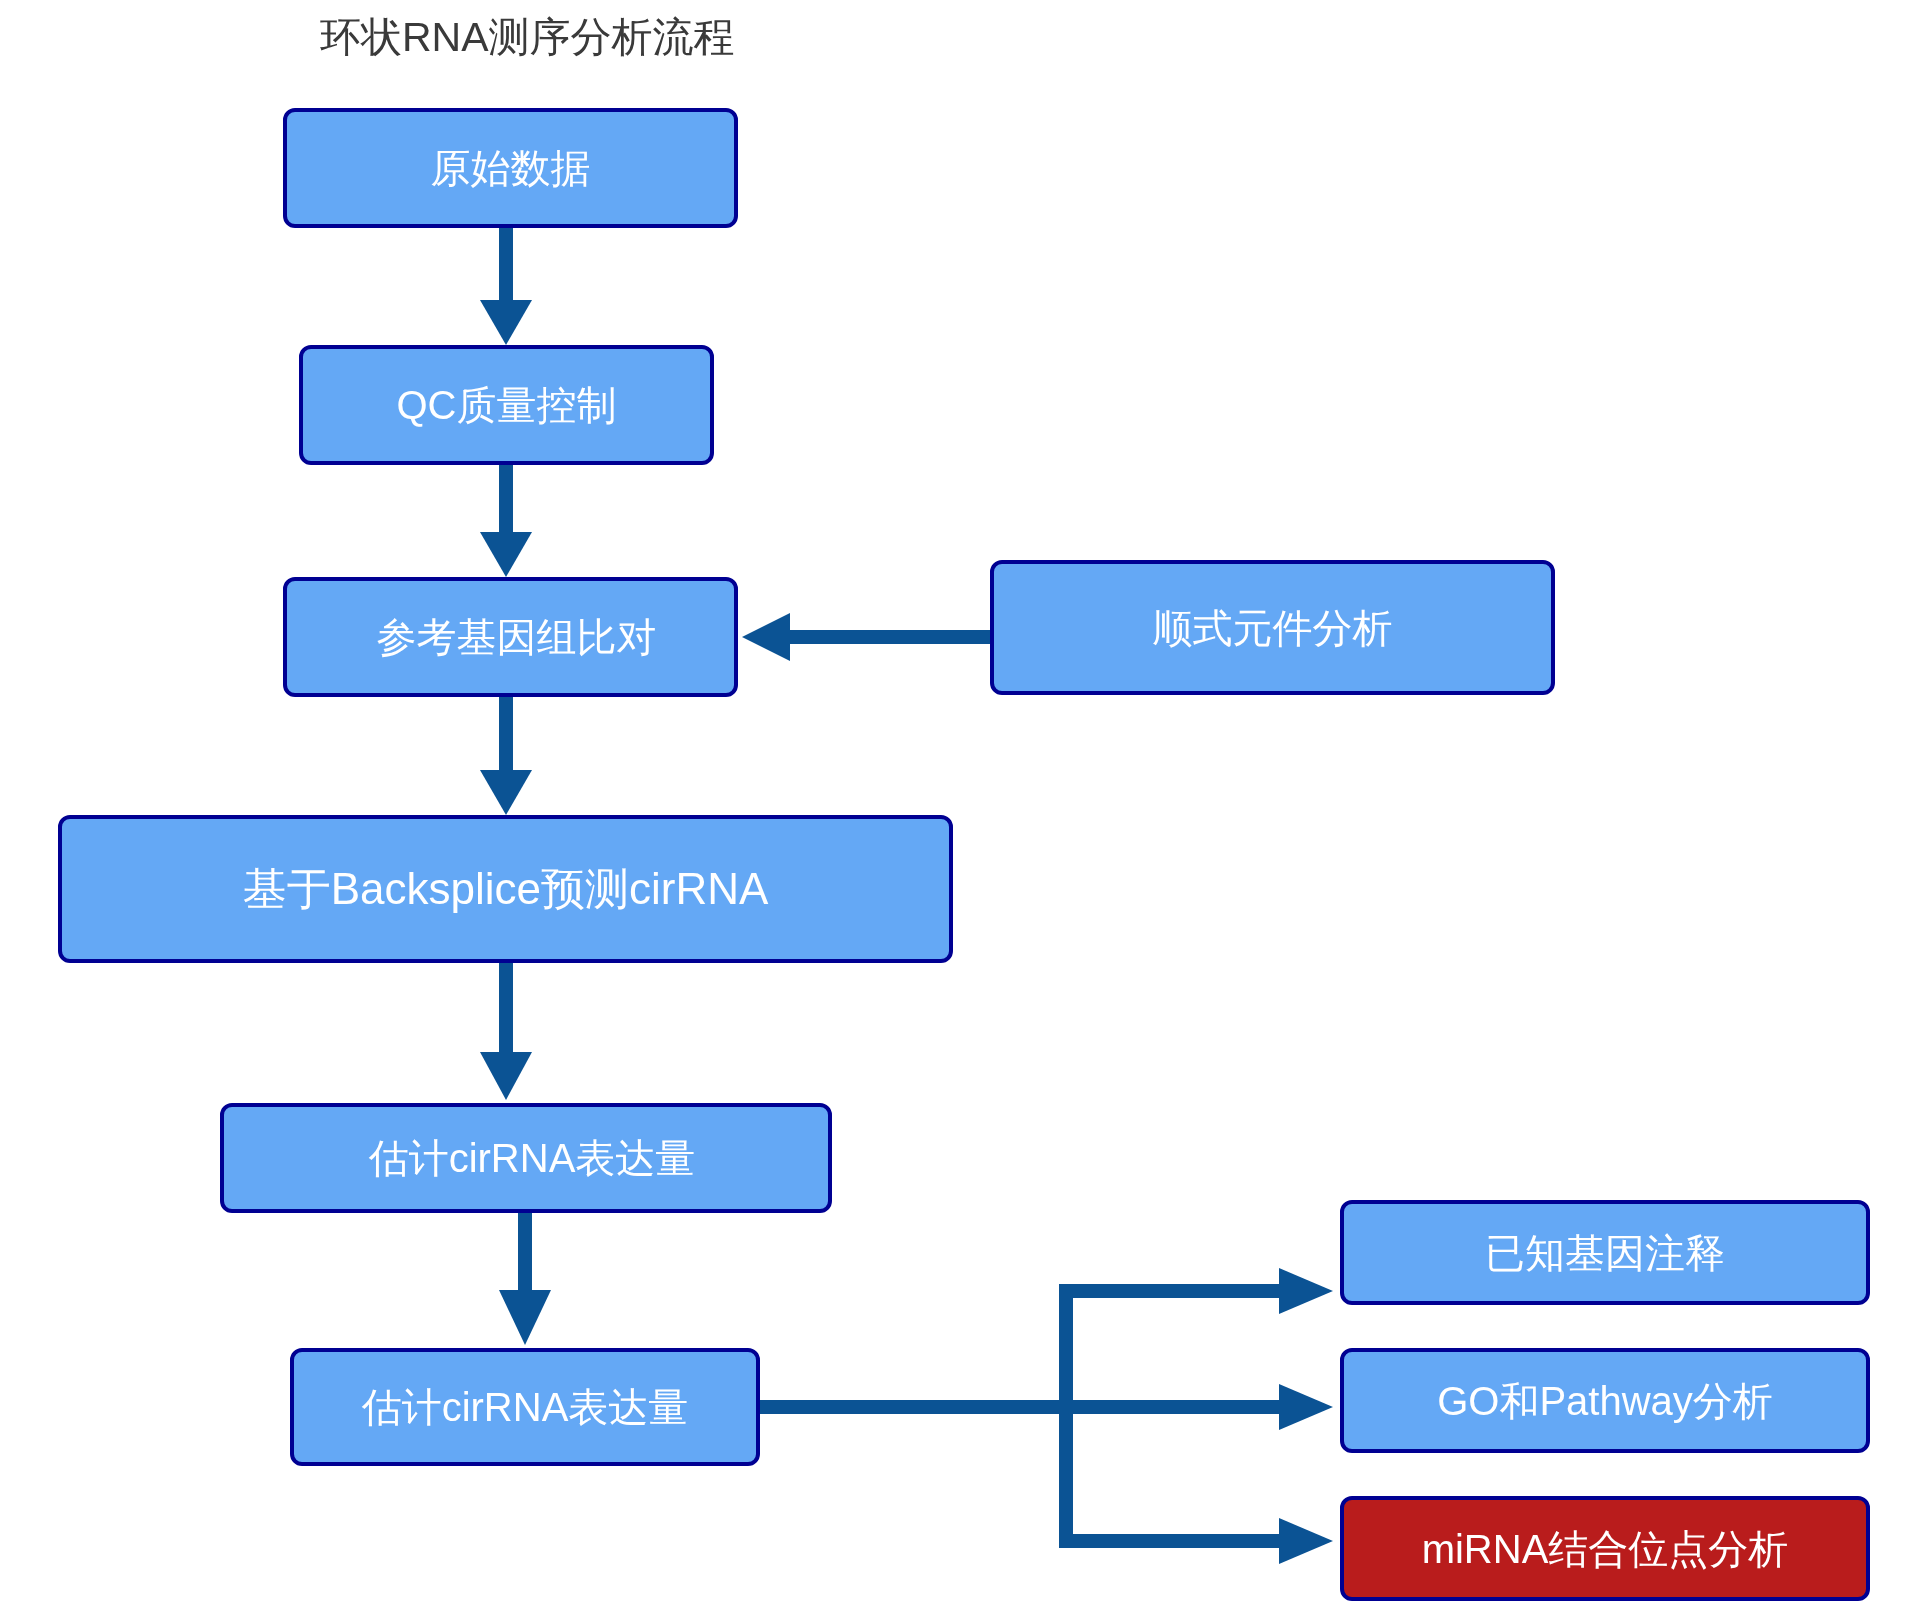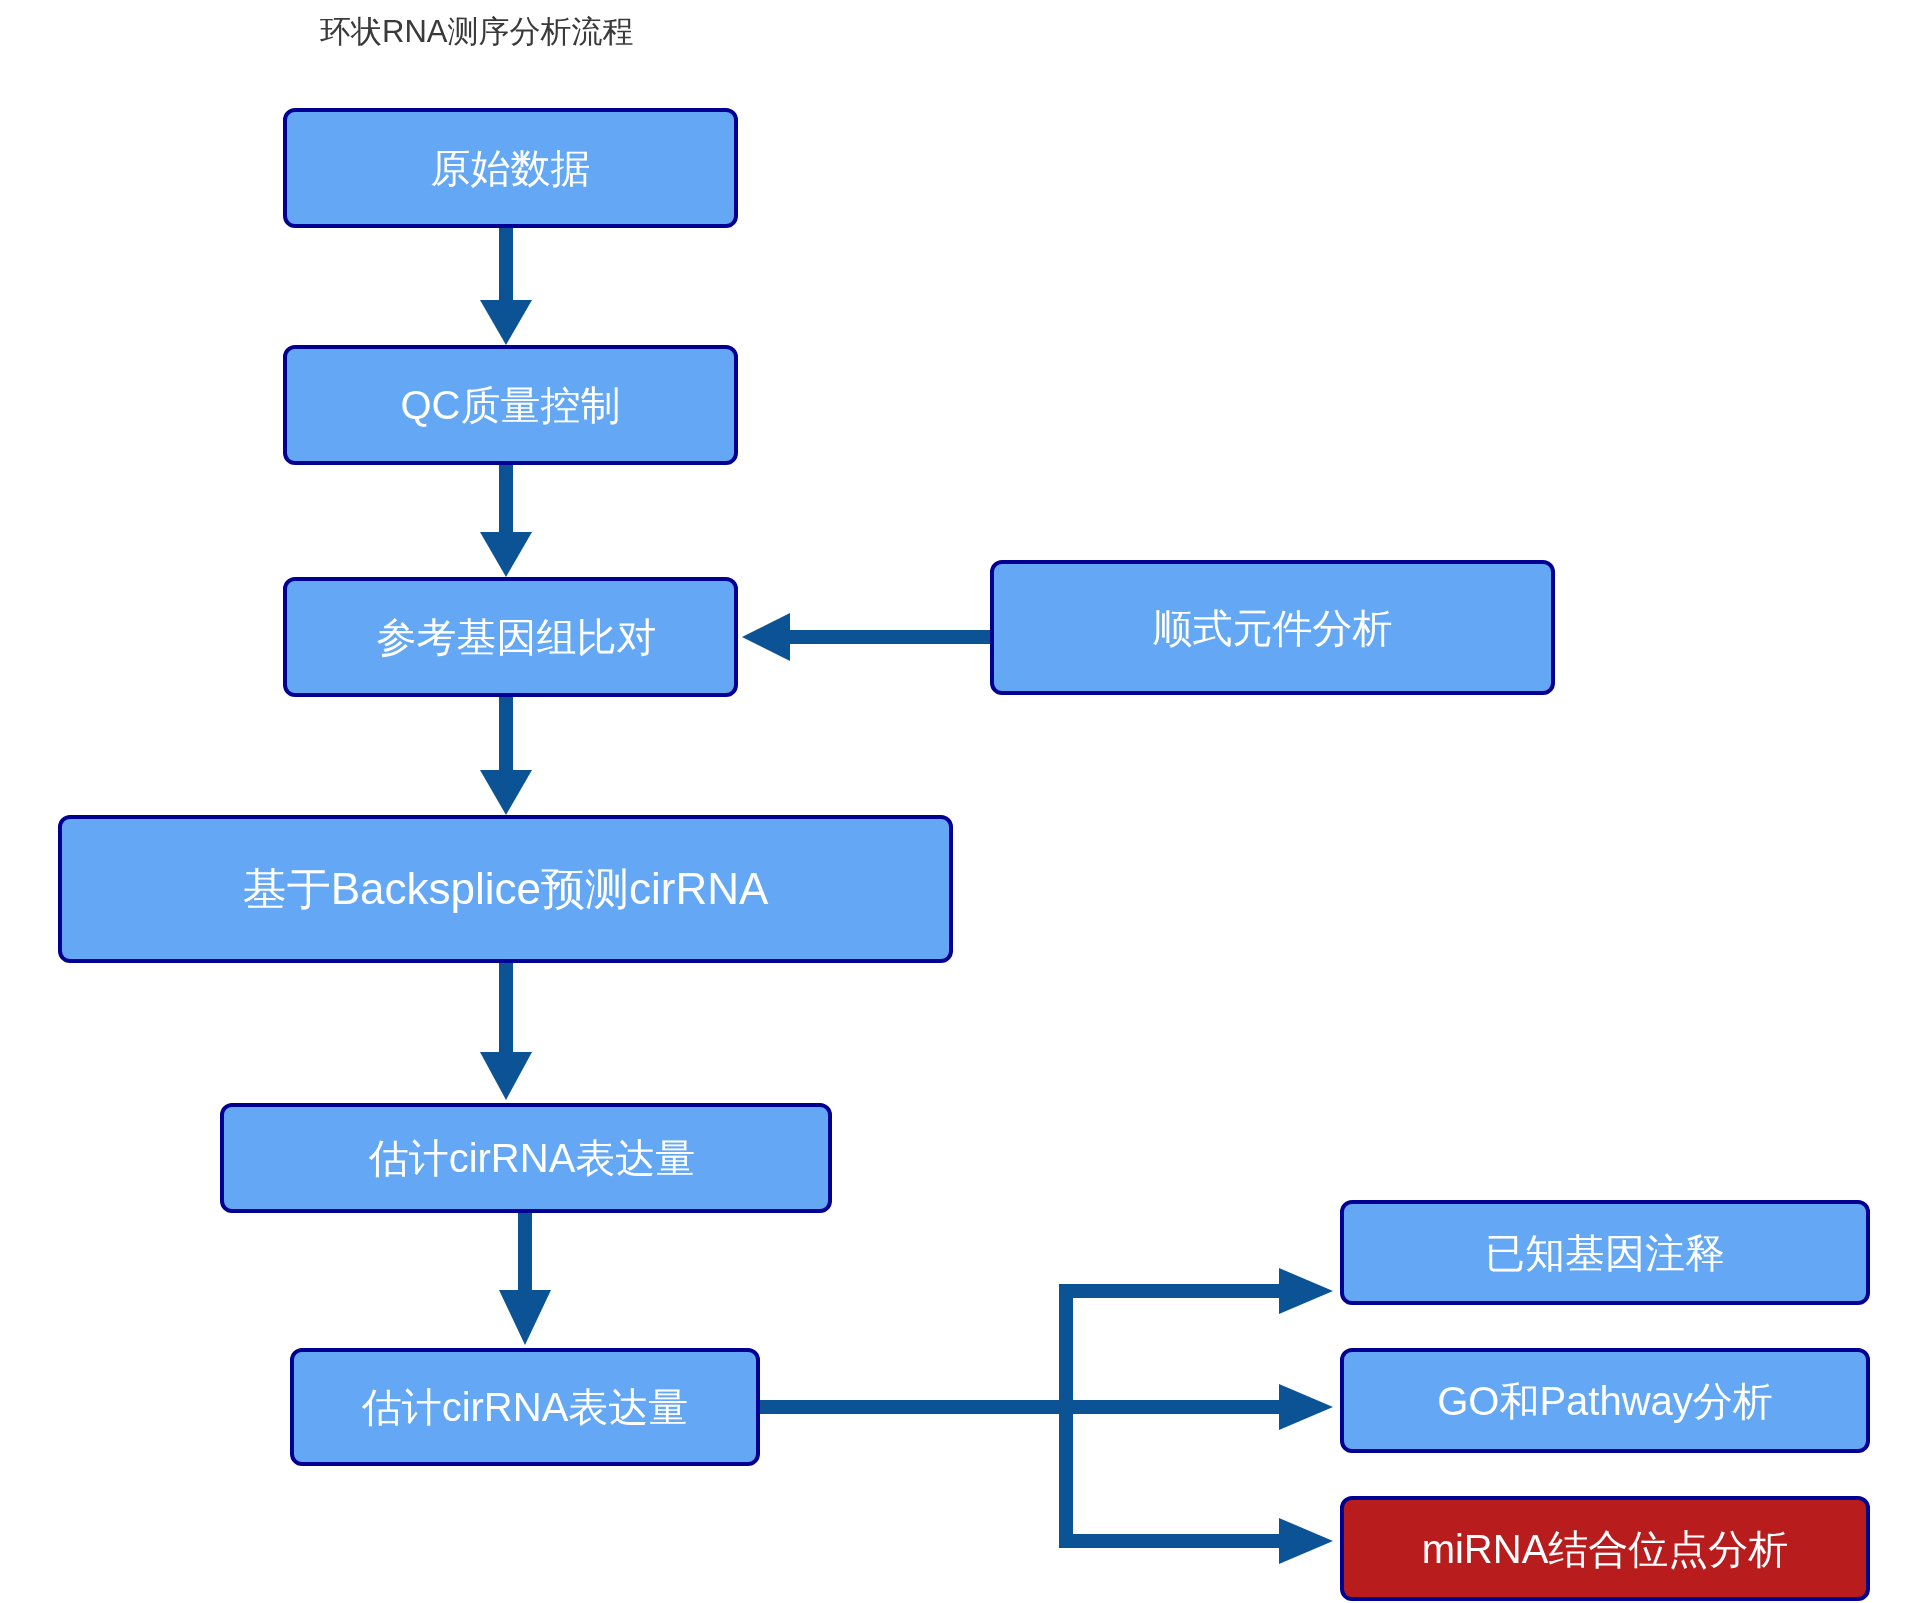--- a/index.html
+++ b/index.html
@@ -12,21 +12,21 @@
   }
   #stage{
     position:relative;
     width:1920px;height:1603px;
     background:#ffffff;
   }
   
   #diagram-title{
     position:absolute;
     left:320px; top:13px;
-    font-size:31px;
+    font-size:41px;
     line-height:1.2;
     color:#3a3a3a;
     white-space:nowrap;
     letter-spacing:0px;
   }
   
   .node{
     position:absolute;
     box-sizing:border-box;
     background:#64a8f5;
@@ -108,21 +108,21 @@
     </g>
 
     <g>
       <rect x="1059" y="1534" width="220" height="14" fill="#0b5394"></rect>
       <polygon points="1279,1518 1279,1564 1333,1541" fill="#0b5394"></polygon>
     </g>
   </svg>
 
   <div class="node" id="node-raw-data" style="left: 283px; top: 108px; width: 455px; height: 120px; background: rgb(100, 168, 245); border-color: rgb(0, 0, 146); color: rgb(255, 255, 255);">原始数据</div>
 
-  <div class="node" id="node-qc" style="left: 283px; top: 345px; width: 455px; height: 120px; background: rgb(100, 168, 245); border-color: rgb(0, 0, 146); color: rgb(255, 255, 255);">QC质量控制</div>
+  <div class="node" id="node-qc" style="left: 299px; top: 345px; width: 415px; height: 120px; background: rgb(100, 168, 245); border-color: rgb(0, 0, 146); color: rgb(255, 255, 255);">QC质量控制</div>
 
   <div class="node" id="node-align" style="left: 283px; top: 577px; width: 455px; height: 120px; background: rgb(100, 168, 245); border-color: rgb(0, 0, 146); color: rgb(255, 255, 255); padding-left: 12px;">参考基因组比对</div>
 
   <div class="node" id="node-known-annot" style="left: 990px; top: 560px; width: 565px; height: 135px; background: rgb(100, 168, 245); border-color: rgb(0, 0, 146); color: rgb(255, 255, 255);">顺式元件分析</div>
 
   <div class="node big" id="node-backsplice" style="left: 58px; top: 815px; width: 895px; height: 148px; background: rgb(100, 168, 245); border-color: rgb(0, 0, 146); color: rgb(255, 255, 255);">基于Backsplice预测cirRNA</div>
 
   <div class="node" id="node-quantify" style="left: 220px; top: 1103px; width: 612px; height: 110px; background: rgb(100, 168, 245); border-color: rgb(0, 0, 146); color: rgb(255, 255, 255); padding-left: 12px;">估计cirRNA表达量</div>
 
   <div class="node" id="node-diff-screen" style="left: 290px; top: 1348px; width: 470px; height: 118px; background: rgb(100, 168, 245); border-color: rgb(0, 0, 146); color: rgb(255, 255, 255);">估计cirRNA表达量</div>

